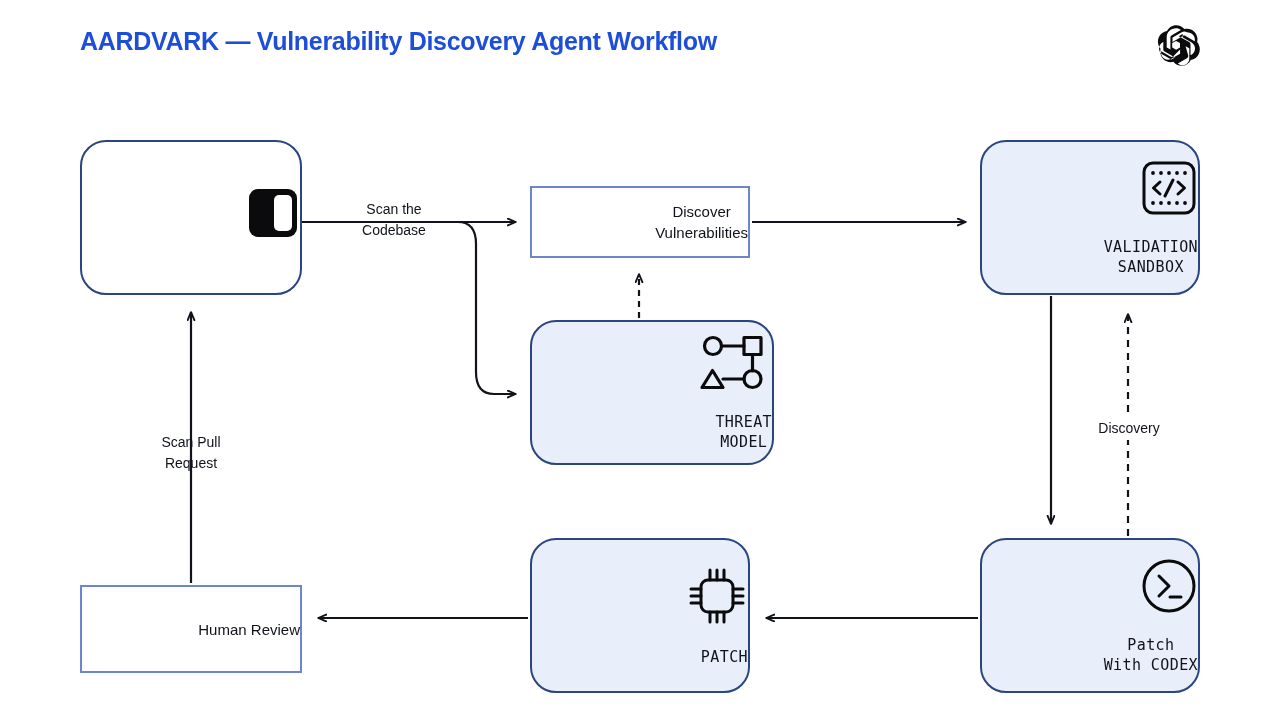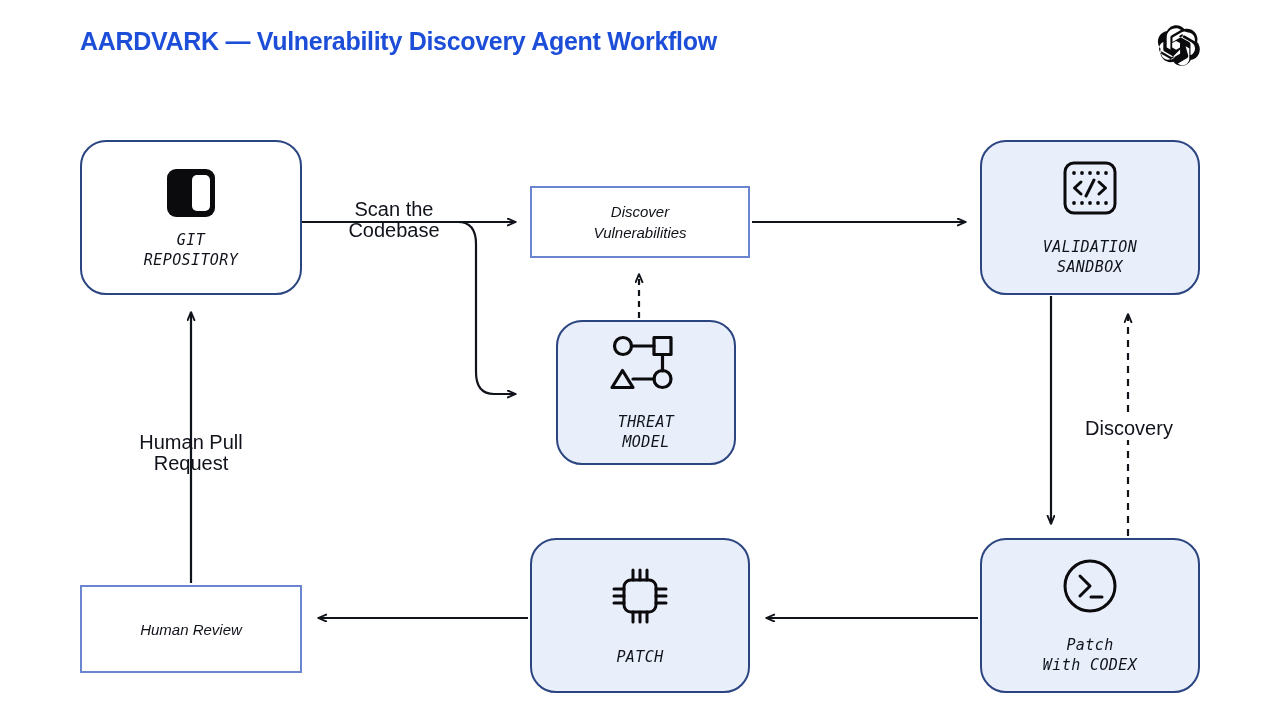--- a/index.html
+++ b/index.html
@@ -37,23 +37,22 @@
     top: 20px;
     width: 48px;
     height: 48px;
   }
   
   .node {
     position: absolute;
     box-sizing: border-box;
     display: flex;
     flex-direction: column;
-    align-items: center;
+    align-items: flex-end;
     justify-content: center;
-    font-style: italic;
   }
   .node-rounded {
     border: 2px solid #2B4580;
     border-radius: 26px;
   }
   .node-fill-light {
     background: #E8EEFA;
     gap: 10px;
   }
   .node-fill-white {
@@ -81,31 +80,31 @@
     font-family: "Liberation Sans", sans-serif;
     font-size: 15px;
     line-height: 21px;
     color: #10131a;
     text-align: center;
     white-space: pre-line;
   }
   
   #node-git        { left: 80px;  top: 140px; width: 222px; height: 155px; }
   #node-discover   { left: 530px; top: 186px; width: 220px; height: 72px;  }
-  #node-threat     { left: 556px; top: 320px; width: 180px; height: 145px; }
+  #node-threat     { left: 530px; top: 320px; width: 244px; height: 145px; }
   #node-sandbox    { left: 980px; top: 140px; width: 220px; height: 155px; }
   #node-codex      { left: 980px; top: 538px; width: 220px; height: 155px; }
   #node-patch      { left: 530px; top: 538px; width: 220px; height: 155px; }
   #node-human      { left: 80px;  top: 585px; width: 222px; height: 88px;  }
 
   
   .edge-label {
     position: absolute;
     font-family: "Liberation Sans", sans-serif;
-    font-size: 20px;
+    font-size: 14px;
     line-height: 21px;
     color: #10131a;
     text-align: center;
     white-space: pre-line;
   }
   #label-scan      { left: 326px; top: 199px; width: 136px; }
   #label-openpr    { left: 122px; top: 432px; width: 138px; }
   #label-reval     { left: 1058px; top: 418px; width: 142px; }
 </style>
 </head>
@@ -171,22 +170,20 @@
            M24.1 20.9l3.9 2.2v4.5l-3.9 2.2-3.9-2.2v-4.5z
            M33.6 26.2l3.6 2.1c0.1 0 0.1 0.1 0.1 0.2v10.0c0 3.8-3.1 6.8-6.8 6.8-1.7 0-3.4-0.6-4.7-1.8 0.1-0.1 0.3-0.2 0.5-0.3l8.6-5.0c0.9-0.5 1.4-1.4 1.4-2.4z
            M28.1 29.4v4.2c0 0.1 0 0.1-0.1 0.2l-8.7 5.0c-3.2 1.9-7.4 0.8-9.3-2.5-0.9-1.5-1.1-3.3-0.8-5.0 0.1 0.1 0.3 0.2 0.5 0.3l8.6 5.0c0.9 0.5 1.9 0.5 2.8 0z" fill="#0b0b0d"></path>
 </svg>
 
 <div class="node node-rounded node-fill-white" id="node-git">
   <svg class="node-icon" width="54" height="54" viewBox="0 0 54 54" xmlns="http://www.w3.org/2000/svg">
     <rect x="3" y="3" width="48" height="48" rx="9" fill="#0b0b0d"></rect>
     <rect x="28" y="9" width="18" height="36" rx="5" fill="#ffffff"></rect>
   </svg>
-  <div class="node-label-mono">GIT
-REPOSITORY</div>
 </div>
 
 <div class="node node-rect" id="node-discover">
   <div class="node-label-sans">Discover
 Vulnerabilities</div>
 </div>
 
 <div class="node node-rounded node-fill-light" id="node-threat">
   <svg class="node-icon" width="72" height="58" viewBox="0 0 72 58" xmlns="http://www.w3.org/2000/svg">
     <g fill="none" stroke="#0b0b0d" stroke-width="3.2" stroke-linecap="round" stroke-linejoin="round">
@@ -261,16 +258,16 @@
   <div class="node-label-mono">PATCH</div>
 </div>
 
 <div class="node node-rect" id="node-human">
   <div class="node-label-sans">Human Review</div>
 </div>
 
 <div class="edge-label" id="label-scan">Scan the
 Codebase</div>
 
-<div class="edge-label" id="label-openpr">Human Pull
+<div class="edge-label" id="label-openpr">Scan Pull
 Request</div>
 
 <div class="edge-label" id="label-reval">Discovery</div>
 
 </body></html>

